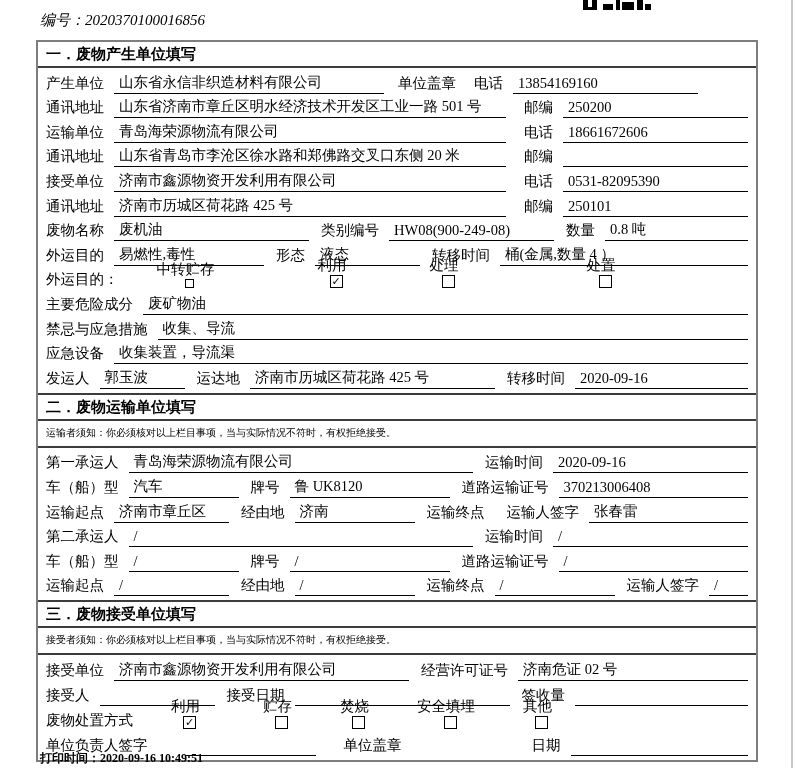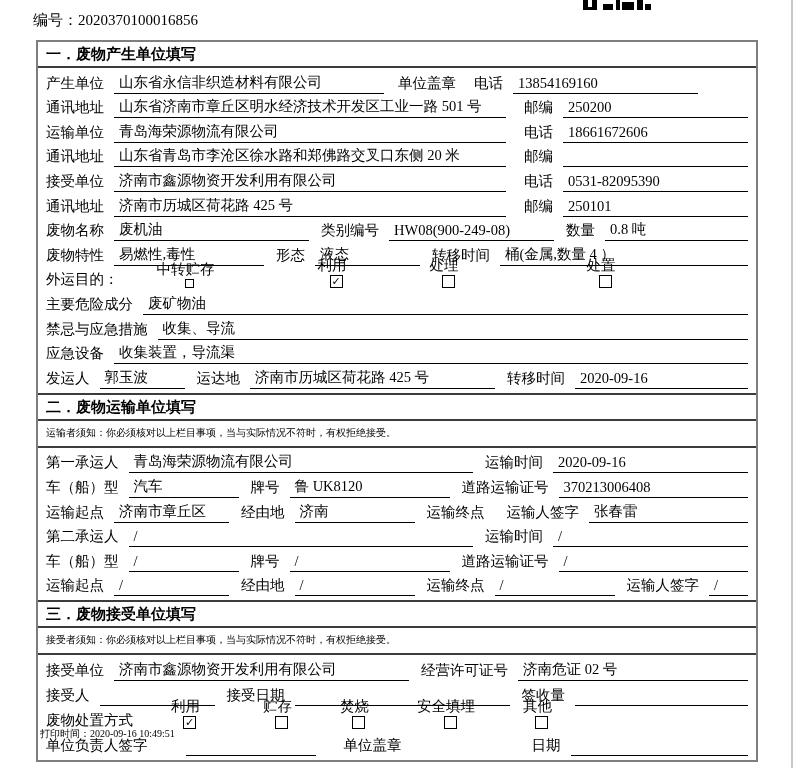--- a/index.html
+++ b/index.html
@@ -5,21 +5,21 @@
   * { box-sizing: border-box; }
   html,body { margin:0; padding:0; }
   body {
     width:796px; height:768px; background:#ffffff; color:#000;
     font-family:"Liberation Serif","DejaVu Serif",serif;
     overflow:hidden; position:relative;
   }
   .page { position:relative; width:796px; height:768px; }
 
   
-  .doc-no { position:absolute; left:33px; top:11px; font-size:15px; white-space:nowrap; }
+  .doc-no { position:absolute; left:40px; top:11px; font-size:15px; white-space:nowrap;font-style:italic; }
   .form-title {
     position:absolute; left:50%; top:2px; transform:translateX(-50%);
     margin-left:36px; font-size:24px; font-weight:bold; letter-spacing:2px; white-space:nowrap;
   }
   .qr-frag { position:absolute; left:583px; top:0; width:68px; height:10px; }
   .page-edge { position:absolute; right:3px; top:0; width:2px; height:768px; background:#c9c9c9; }
 
   
   .form { position:absolute; left:36px; top:40px; width:722px; border:2px solid #7e7e7e; background:#fff; }
   .sec-h {
@@ -54,21 +54,21 @@
   .cb {
     display:inline-block; width:13px; height:13px; border:1px solid #000;
     line-height:12px; font-size:11px; font-weight:bold; text-align:center;
     font-family:"DejaVu Sans","Liberation Sans",sans-serif; margin-bottom:2px;
   }
   .cb.sm { width:9px; height:9px; }
   .ml40{margin-left:40px} .ml55{margin-left:55px} .ml75{margin-left:75px}
   .ml95{margin-left:95px} .ml120{margin-left:120px} .ml28{margin-left:28px}
 
   
-  .print-line { position:absolute; left:40px; top:727px; font-size:10px; white-space:nowrap; }
+  .print-line { position:absolute; left:40px; top:750px; font-size:12px; white-space:nowrap;font-weight:bold; }
 </style>
 </head>
 <body>
 
 <div class="page">
 
   <div class="doc-no"><span>编号：</span><span>2020370100016856</span></div>
 
   <svg class="qr-frag" viewBox="0 0 68 10" xmlns="http://www.w3.org/2000/svg">
     <rect x="0" y="0" width="5" height="8" fill="#000"></rect>
@@ -133,21 +133,21 @@
       <div class="row">
         <span class="lbl">废物名称</span>
         <span class="val w195">废机油</span>
         <span class="lbl after">类别编号</span>
         <span class="val w165">HW08(900-249-08)</span>
         <span class="lbl after">数量</span>
         <span class="val grow">0.8 吨</span>
       </div>
 
       <div class="row">
-        <span class="lbl">废物特性</span>
+        <span class="lbl">外运目的</span>
         <span class="val w150">易燃性,毒性</span>
         <span class="lbl after">形态</span>
         <span class="val w105">液态</span>
         <span class="lbl after">转移时间</span>
         <span class="val grow">桶(金属,数量  4 ）</span>
       </div>
 
       <div class="row">
         <span class="lbl">外运目的：</span>
         <span class="cbg ml28">

